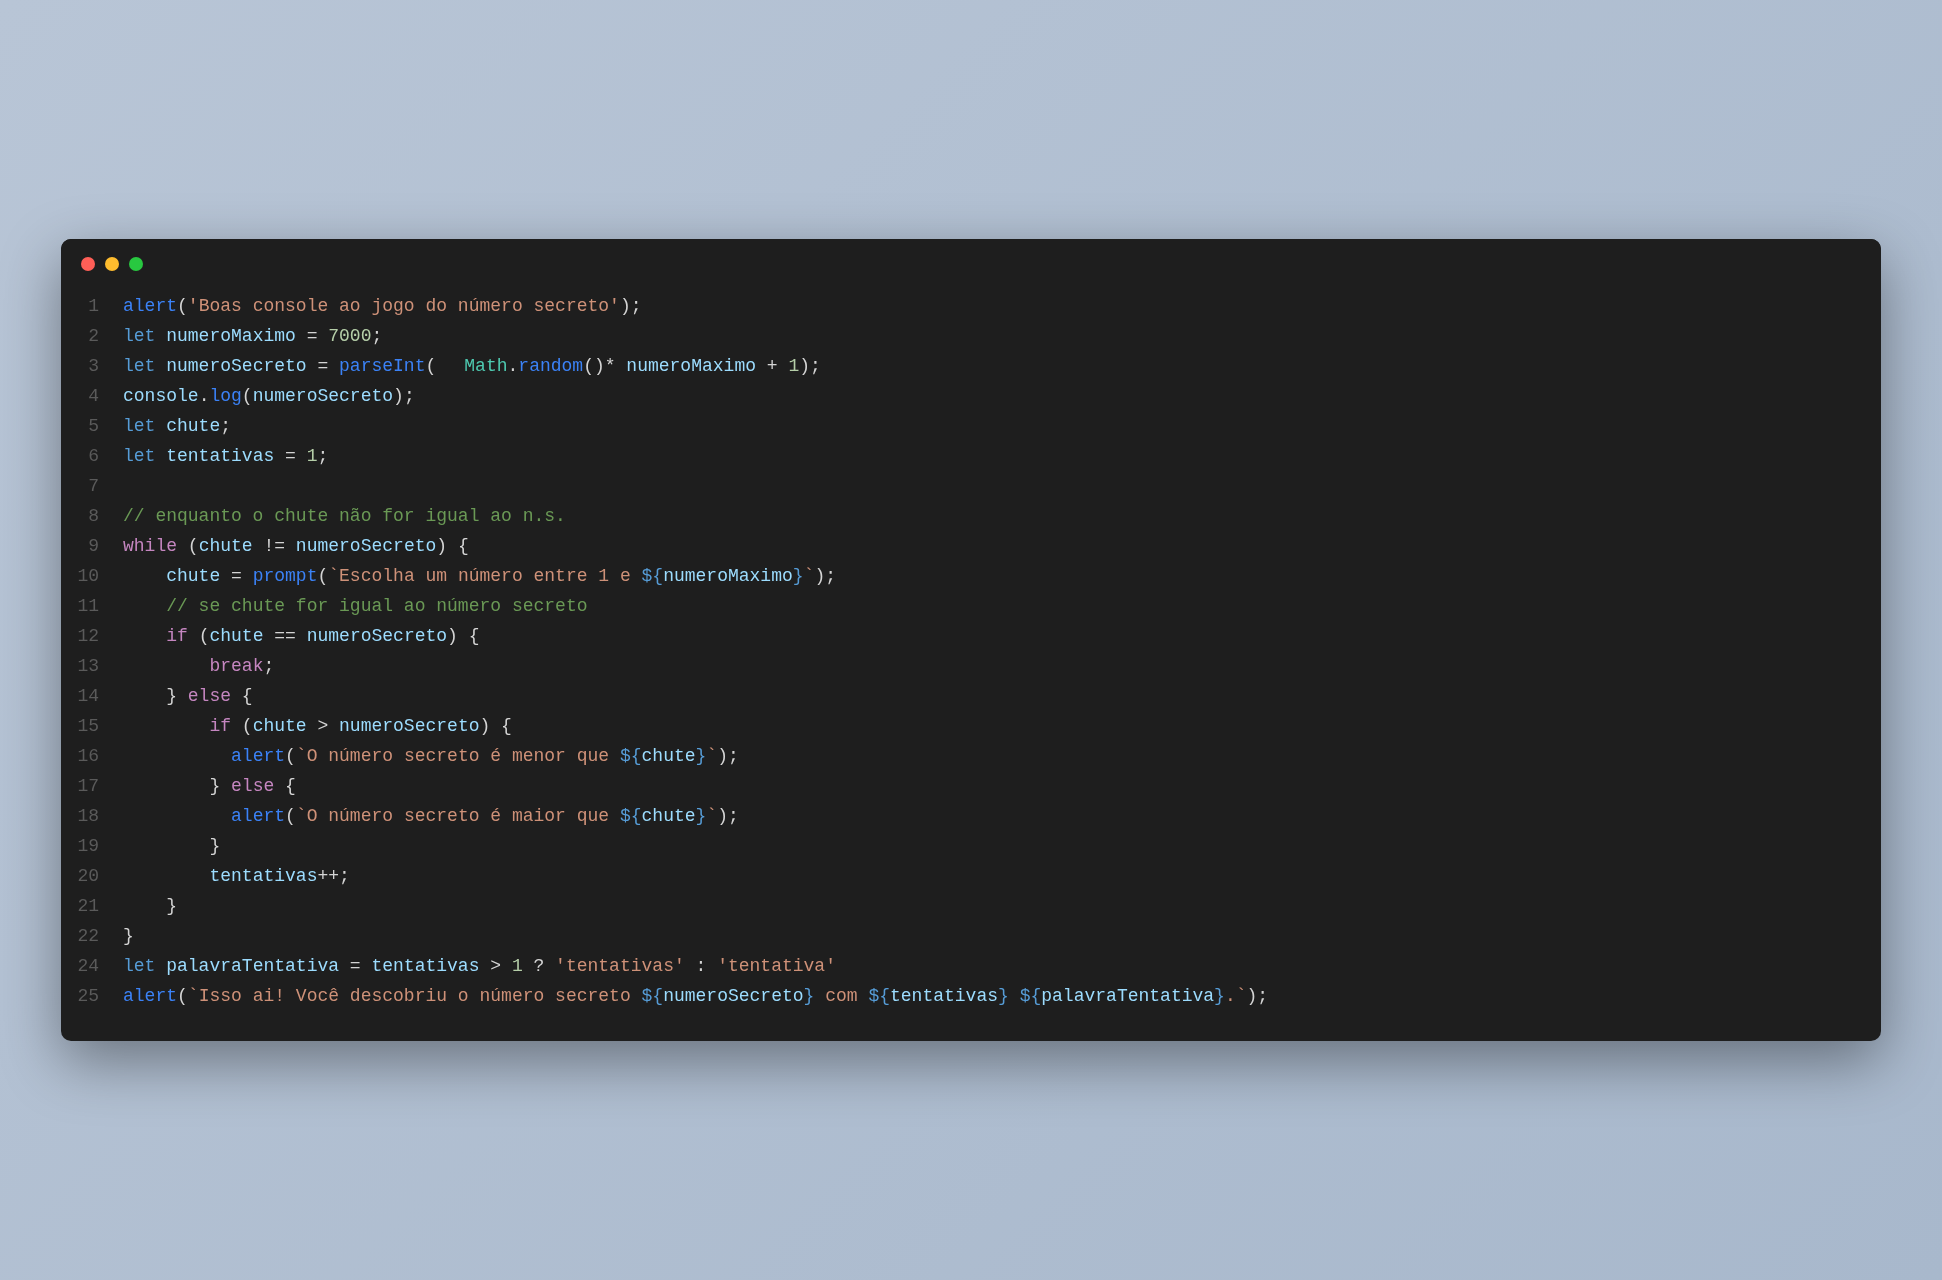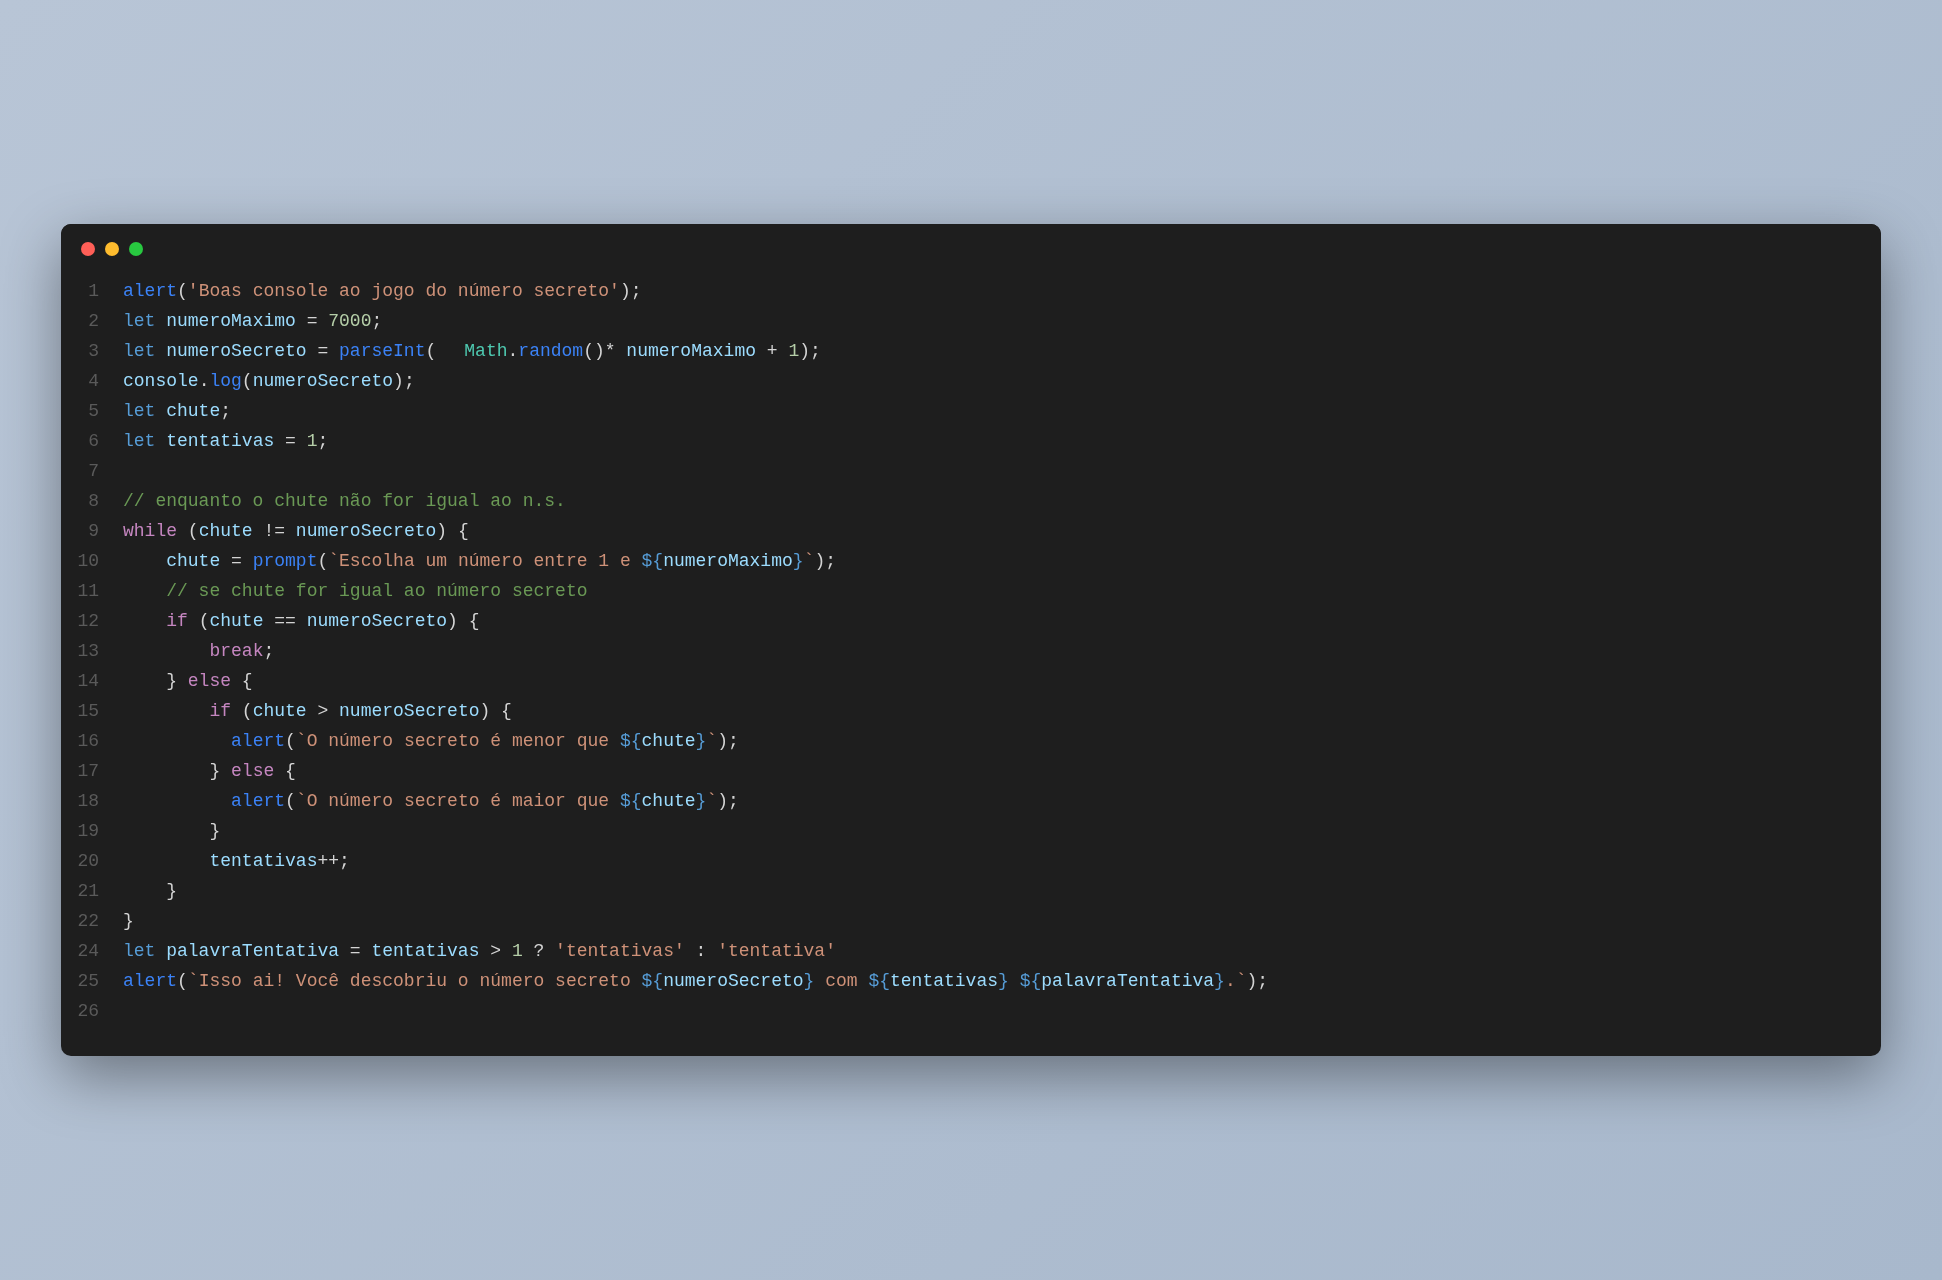--- a/index.html
+++ b/index.html
@@ -98,15 +98,14 @@
       <div class="line"><span class="line-number">15</span><span class="code-content"><span>        </span><span class="keyword">if</span><span class="punctuation"> (</span><span class="variable">chute</span><span class="operator"> &gt; </span><span class="variable">numeroSecreto</span><span class="punctuation">) {</span></span></div>
       <div class="line"><span class="line-number">16</span><span class="code-content"><span>          </span><span class="function">alert</span><span class="punctuation">(</span><span class="string">`O número secreto é menor que </span><span class="template-expr">${</span><span class="variable">chute</span><span class="template-expr">}</span><span class="string">`</span><span class="punctuation">);</span></span></div>
       <div class="line"><span class="line-number">17</span><span class="code-content"><span class="punctuation">        } </span><span class="keyword">else</span><span class="punctuation"> {</span></span></div>
       <div class="line"><span class="line-number">18</span><span class="code-content"><span>          </span><span class="function">alert</span><span class="punctuation">(</span><span class="string">`O número secreto é maior que </span><span class="template-expr">${</span><span class="variable">chute</span><span class="template-expr">}</span><span class="string">`</span><span class="punctuation">);</span></span></div>
       <div class="line"><span class="line-number">19</span><span class="code-content"><span class="punctuation">        }</span></span></div>
       <div class="line"><span class="line-number">20</span><span class="code-content"><span>        </span><span class="variable">tentativas</span><span class="punctuation">++;</span></span></div>
       <div class="line"><span class="line-number">21</span><span class="code-content"><span class="punctuation">    }</span></span></div>
       <div class="line"><span class="line-number">22</span><span class="code-content"><span class="punctuation">}</span></span></div>
       <div class="line"><span class="line-number">24</span><span class="code-content"><span class="declare">let </span><span class="variable">palavraTentativa</span><span class="operator"> = </span><span class="variable">tentativas</span><span class="operator"> &gt; </span><span class="number">1</span><span class="operator"> ? </span><span class="string">'tentativas'</span><span class="operator"> : </span><span class="string">'tentativa'</span></span></div>
       <div class="line"><span class="line-number">25</span><span class="code-content"><span class="function">alert</span><span class="punctuation">(</span><span class="string">`Isso ai! Você descobriu o número secreto </span><span class="template-expr">${</span><span class="variable">numeroSecreto</span><span class="template-expr">}</span><span class="string"> com </span><span class="template-expr">${</span><span class="variable">tentativas</span><span class="template-expr">}</span><span class="string"> </span><span class="template-expr">${</span><span class="variable">palavraTentativa</span><span class="template-expr">}</span><span class="string">.`</span><span class="punctuation">);</span></span></div>
-      <div class="line"><span class="line-number">26</span><span class="code-content"></span></div>
     </div>
 </div>
 
 </body></html>

